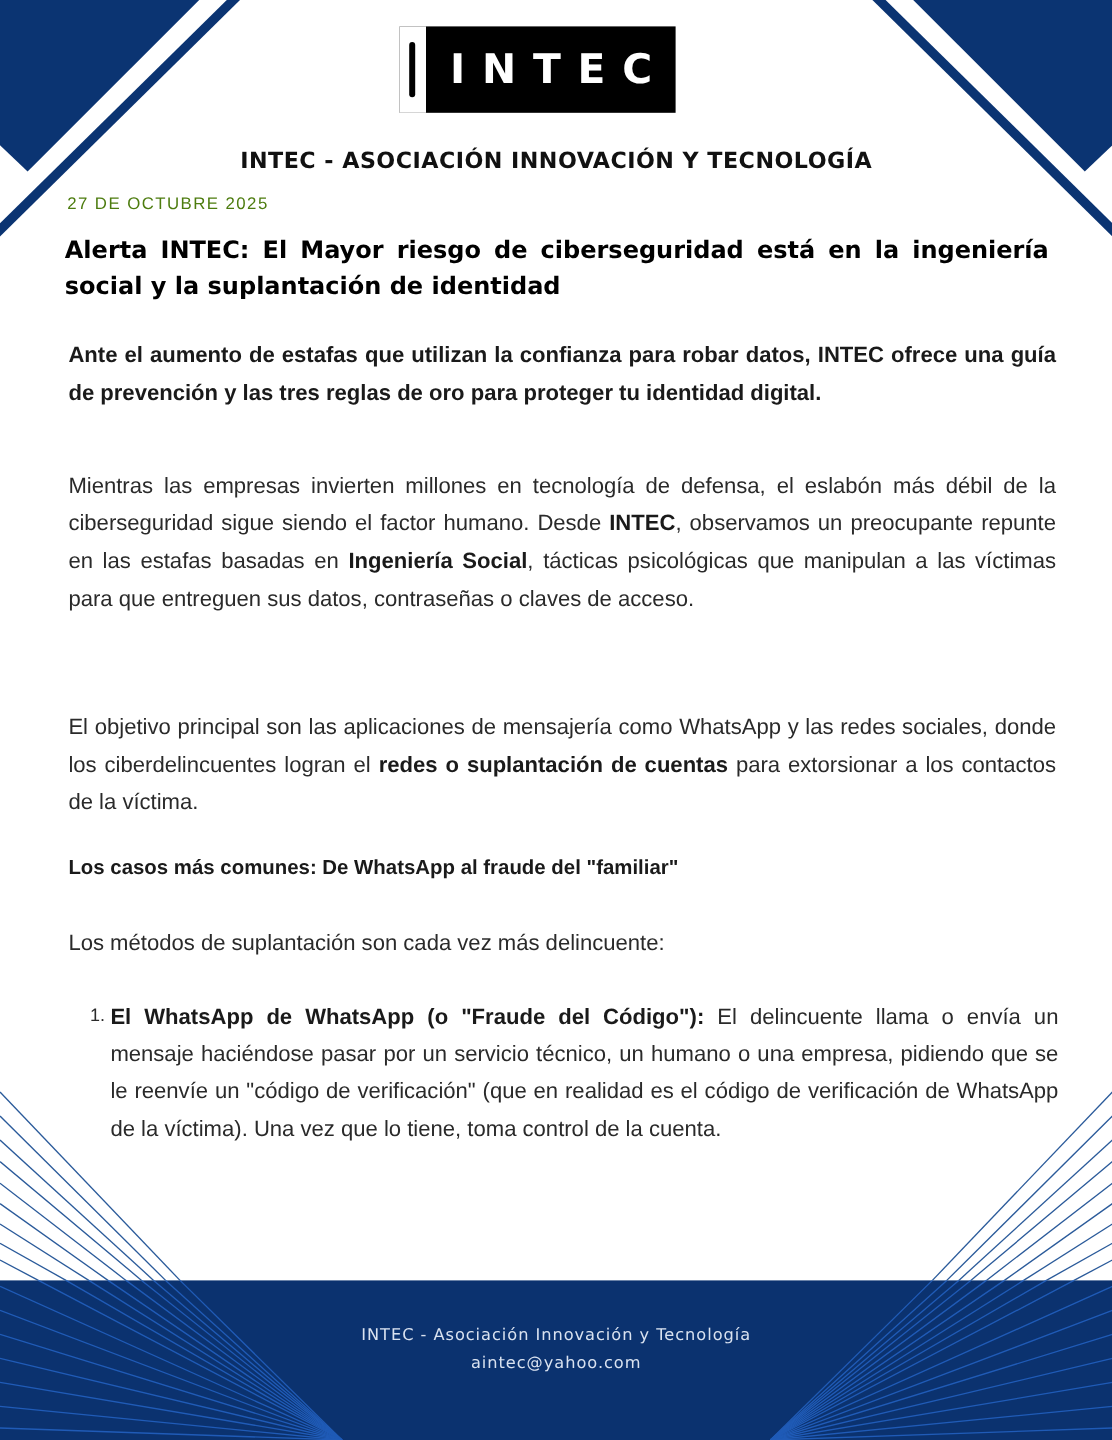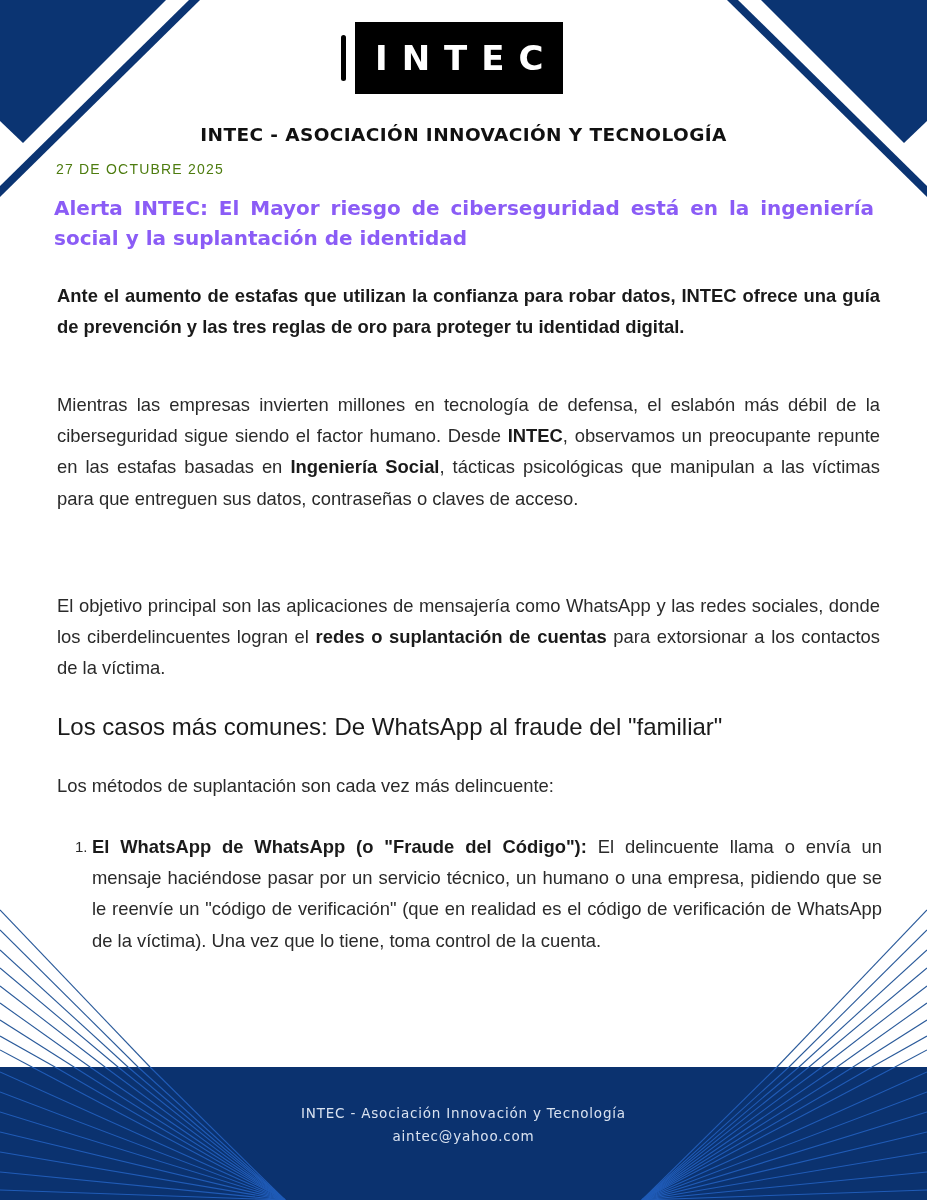--- a/index.html
+++ b/index.html
@@ -30,30 +30,30 @@
     font-family: "DejaVu Sans", sans-serif; font-weight: bold; font-size: 18.5px;
     letter-spacing: 0.4px; color: #111;
   }
   .date {
     position: absolute; left: 56px; top: 161px; font-family: Liberation Sans, sans-serif;
     font-size: 14px; letter-spacing: 1.2px; color: #4d7c0f;
   }
   .headline {
     position: absolute; left: 54px; width: 820px; top: 193px;
     font-family: "DejaVu Sans", sans-serif; font-weight: bold; font-size: 20px;
-    line-height: 30px; text-align: justify; text-align-last: left; color: #8b5cf6;
+    line-height: 30px; text-align: justify; text-align-last: left; color: #000000;
   }
   .para {
     position: absolute; left: 57px; width: 823px; font-size: 18.4px; line-height: 31.2px;
     text-align: justify; color: #2a2a2a; margin: 0;
   }
   .para.lead { font-weight: bold; color: #1a1a1a; top: 280px; }
   .para.p1 { top: 389px; }
   .para.p2 { top: 590px; }
-  .subhead { position: absolute; left: 57px; top: 713px; font-size: 24px; font-weight: normal; color: #1a1a1a; }
+  .subhead { position: absolute; left: 57px; top: 713px; font-size: 17px; font-weight: bold; color: #1a1a1a; }
   .para.p3 { top: 770px; }
   .list-item {
     position: absolute; left: 92px; width: 790px; top: 831px; font-size: 18.4px; line-height: 31.2px;
     text-align: justify; color: #2a2a2a;
   }
   .list-num { position: absolute; left: -17px; top: 0; font-size: 15px; color: #2a2a2a; }
   b { color: #1a1a1a; }
   .footer-text {
     position: absolute; left: 0; width: 927px; text-align: center; color: #d9e2f0;
     font-family: "DejaVu Sans", sans-serif; font-size: 13.5px; letter-spacing: 0.8px;

